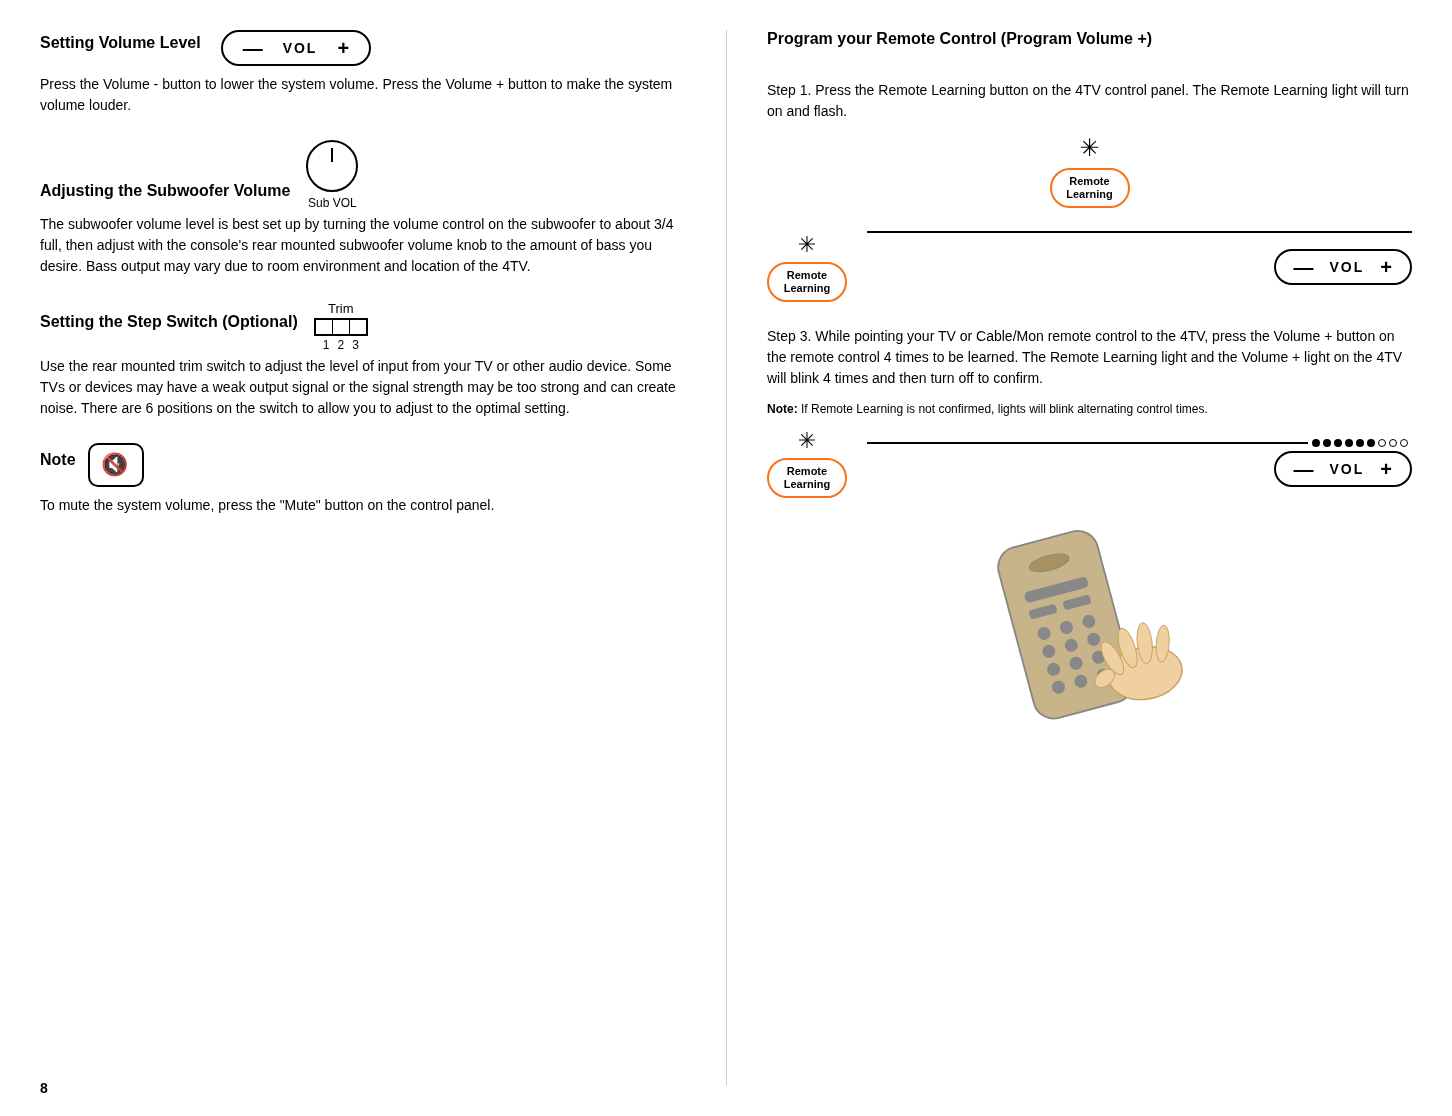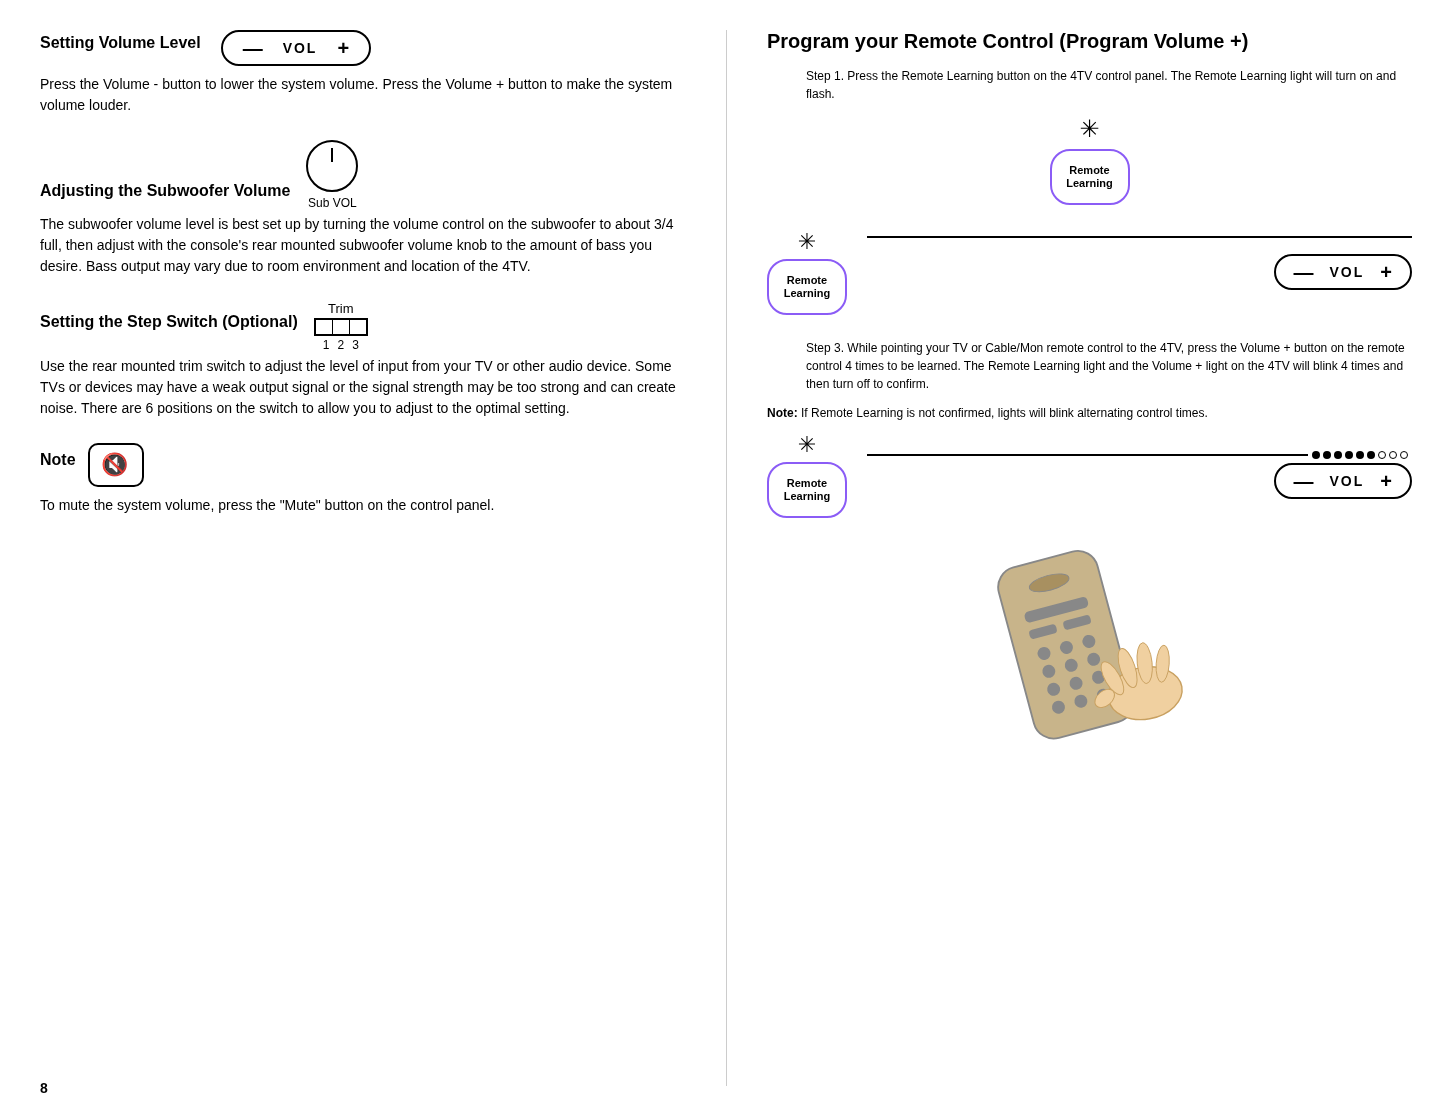--- a/index.html
+++ b/index.html
@@ -151,39 +151,38 @@
       border: 2px solid #000;
       border-radius: 10px;
       width: 56px;
       height: 44px;
     }
     .mute-icon {
       font-size: 22px;
     }
     
     .right-title {
-      font-size: 20px;
-      font-weight: bold;
-      margin-bottom: 14px;
+      font-size: 16px;
+      font-weight: bold;
+      margin-bottom: 32px;
     }
     .step-text {
-      font-size: 12px;
+      font-size: 14px;
       line-height: 1.5;
       margin-bottom: 12px;
-      margin-left: 39px;
     }
     
     .rl-button {
       display: flex;
       align-items: center;
       justify-content: center;
-      border: 2px solid #8b5cf6;
+      border: 2px solid #f97316;
       border-radius: 20px;
       width: 80px;
-      height: 56px;
+      height: 40px;
       font-size: 11px;
       font-weight: bold;
       text-align: center;
       line-height: 1.2;
       background: #fff;
     }
     
     .step1-diagram {
       display: flex;
       flex-direction: column;

